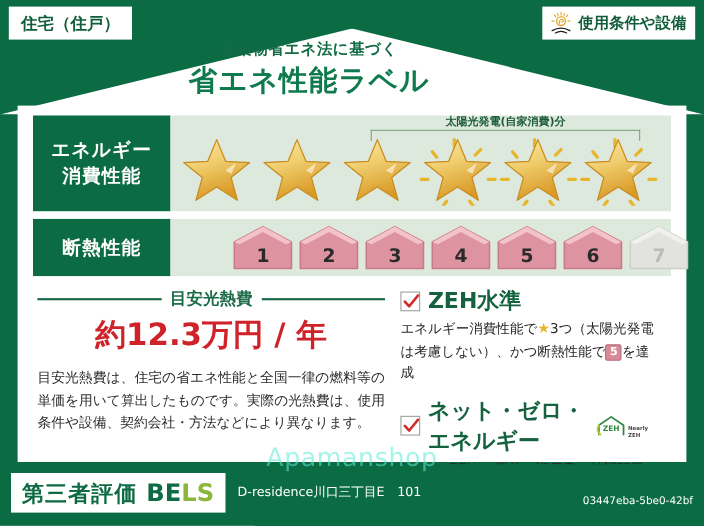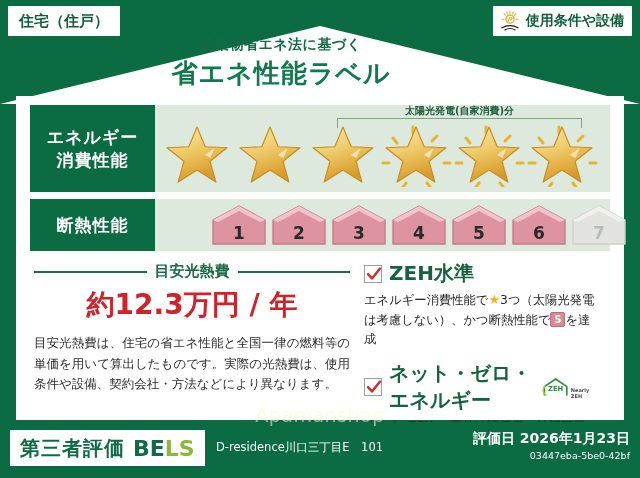--- a/index.html
+++ b/index.html
@@ -146,21 +146,21 @@
     font-size: 10px; font-weight: bold; padding: 0 3px; line-height: 13px;
     vertical-align: 1px;
   }
   .zeh-logo { display: inline-flex; align-items: flex-end; gap: 2px; vertical-align: -6px; }
   .zeh-logo svg { width: 34px; height: 24px; }
   .zeh-logo .nearly { font-size: 5px; color: #4a4a4a; line-height: 1.1; font-weight: bold; }
 
   
   .watermark {
     position: absolute; left: 0; top: 404px; width: 640px;
-    text-align: center; font-size: 19px; color: #fef9c3; opacity: .55;
+    text-align: center; font-size: 23px; color: #5eead4; opacity: .55;
     z-index: 5; pointer-events: none; letter-spacing: .5px;
   }
 
   
   .footer { position: absolute; left: 0; bottom: 0; width: 640px; height: 56px; background:#0b6b43; }
   .bels-box {
     position: absolute; left: 10px; top: 8px;
     height: 36px; background: #ffffff; padding: 0 10px;
     display: flex; align-items: center; gap: 8px;
   }
@@ -451,17 +451,16 @@
   </div>
 
   <div class="watermark">Apamanshop</div>
 
   <div class="footer">
     <div class="bels-box">
       <span class="bels-jp">第三者評価</span>
       <span class="bels-en"><span class="b1">BE</span><span class="b2">LS</span></span>
     </div>
     <div class="prop-name">D-residence川口三丁目E　101</div>
-    <div class="eval-date">評価日 2026年1月23日</div>
     <div class="eval-id">03447eba-5be0-42bf</div>
   </div>
 
 </div>
 
 </body></html>

